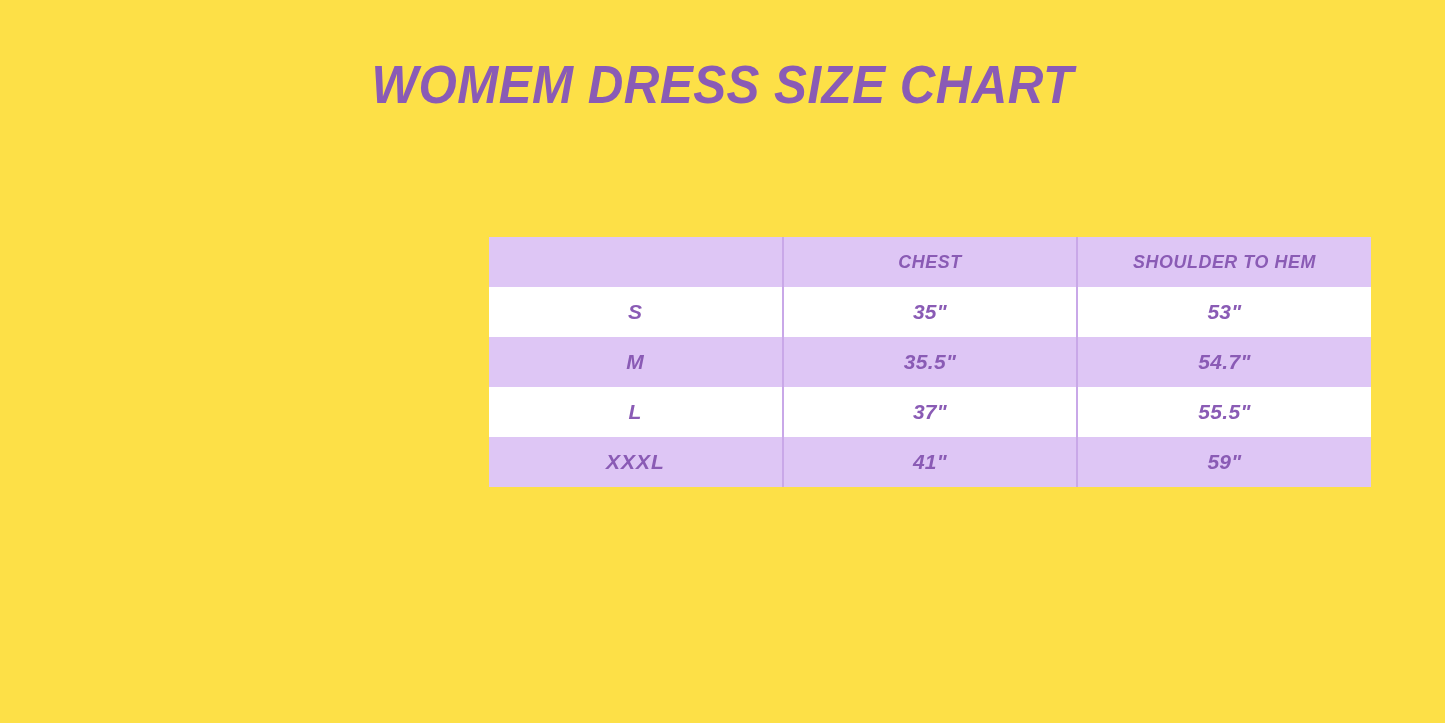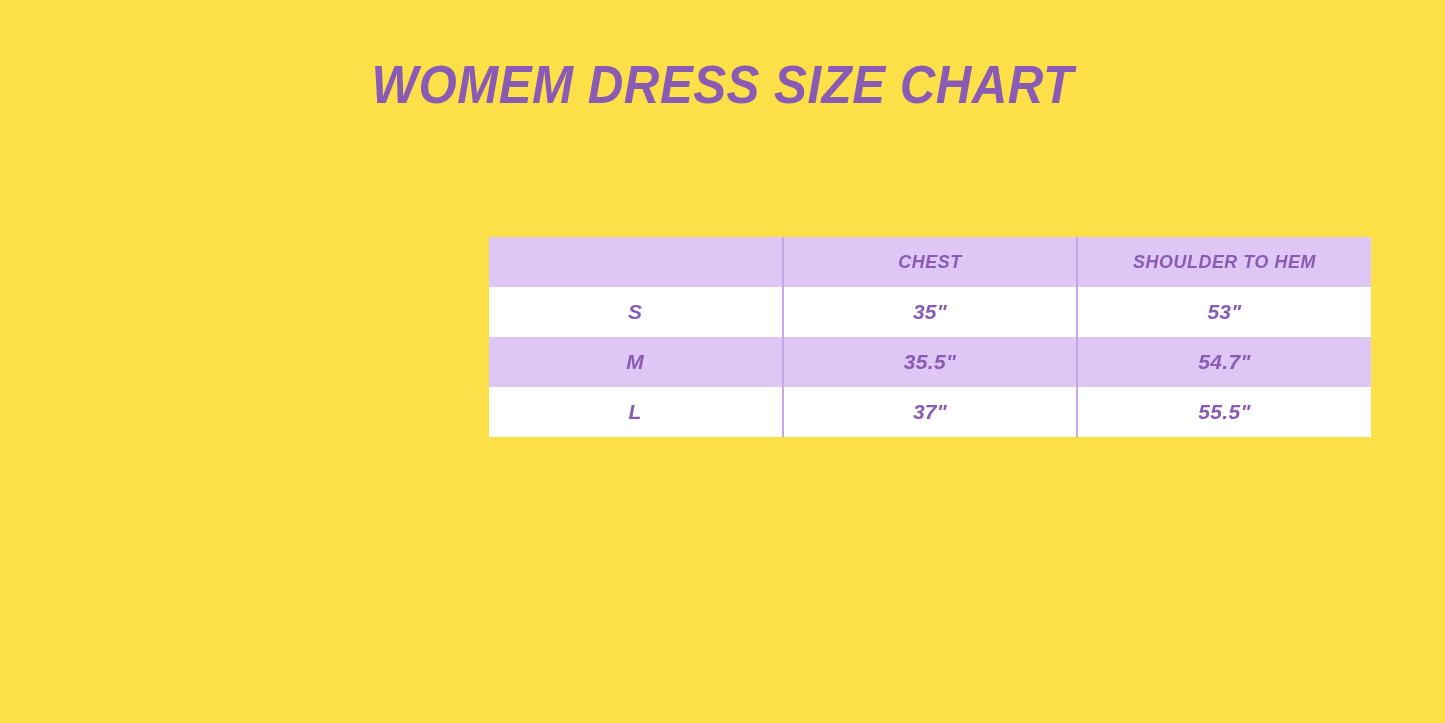--- a/index.html
+++ b/index.html
@@ -138,18 +138,23 @@
         </tr>
 
         <tr class="row-plain">
           <td class="cell-size">L</td>
           <td class="sep">37"</td>
           <td class="sep">55.5"</td>
         </tr>
 
 
 
+        <tr class="row-band">
+          <td class="cell-size">XXXL</td>
+          <td class="sep">41"</td>
+          <td class="sep">59"</td>
+        </tr>
 
       </tbody>
     </table>
   </div>
 
 </div>
 
 </body></html>

